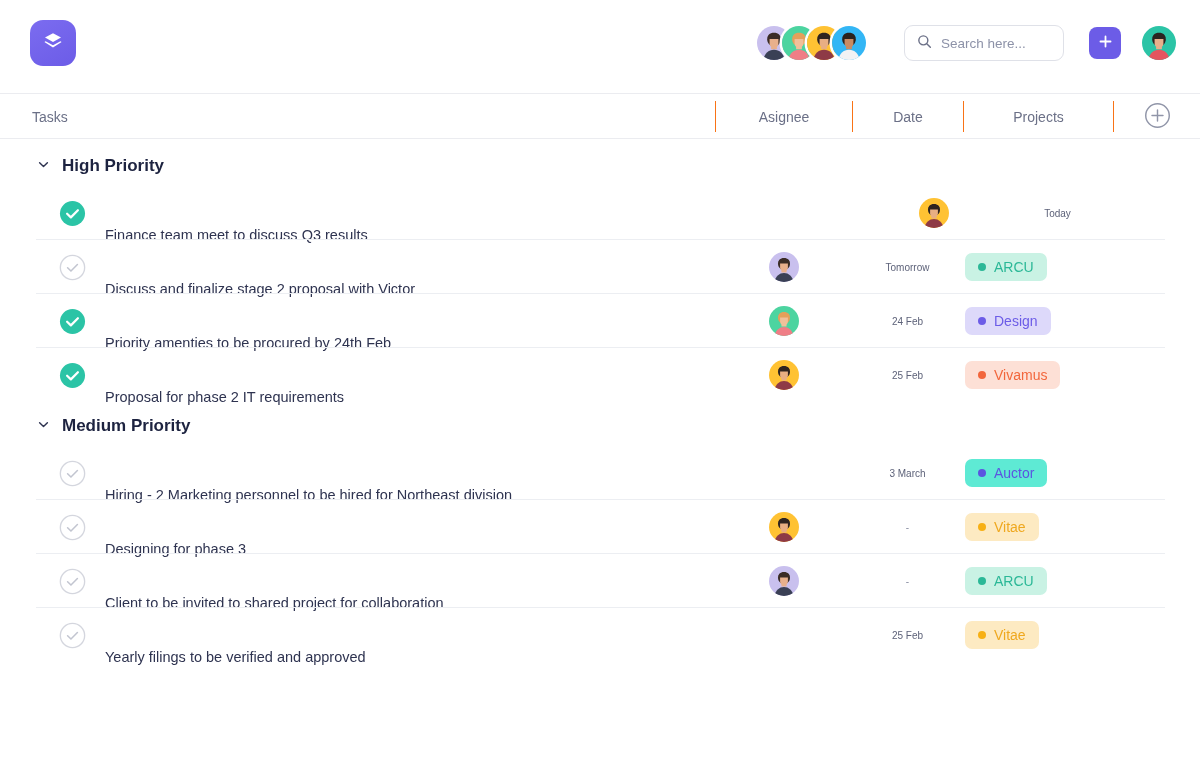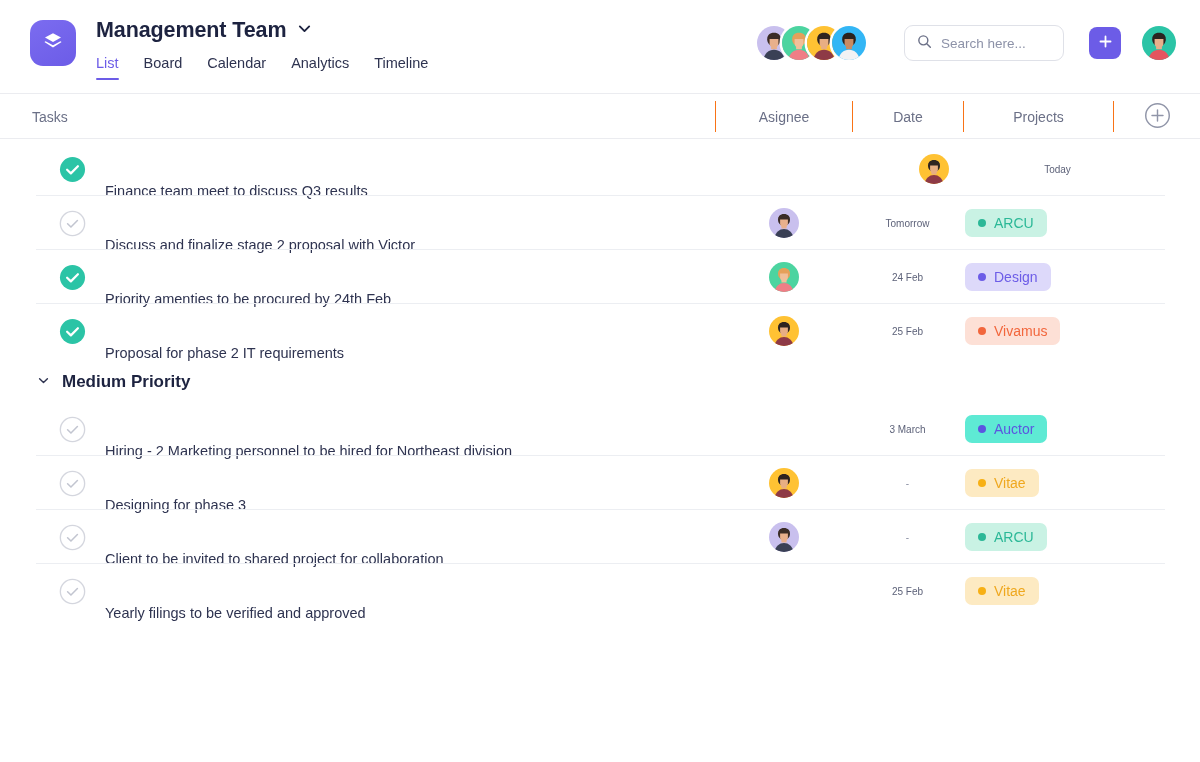--- a/index.html
+++ b/index.html
@@ -267,37 +267,20 @@
 
     <div class="logo">
       <span>
         <svg width="24" height="24" viewBox="0 0 24 24" fill="none">
           <path d="M12 4.2 20 8.6 12 13 4 8.6z" fill="#ffffff"></path>
           <path d="M4.6 12.2 12 16.3l7.4-4.1 1.2.7L12 18.4 3.4 12.9z" fill="#ffffff"></path>
         </svg>
       </span>
     </div>
 
-    <div class="brand-block">
-      <div class="title-row">
-        <span class="app-title">Management Team</span>
-        <span class="caret-down">
-          <svg width="17" height="17" viewBox="0 0 20 20" fill="none">
-            <path d="M4.5 7.5 10 13l5.5-5.5" stroke="#1d2340" stroke-width="2.2" stroke-linecap="round" stroke-linejoin="round"></path>
-          </svg>
-        </span>
-      </div>
-      <div class="tabs">
-        <div class="tab active">List</div>
-        <div class="tab">Board</div>
-        <div class="tab">Calendar</div>
-        <div class="tab">Analytics</div>
-        <div class="tab">Timeline</div>
-      </div>
-    </div>
 
     <div class="topbar-right">
       <div class="avatar-group" id="avatar-group">
           <div class="av av-34">
             <svg viewBox="0 0 40 40">
               <rect width="40" height="40" fill="#c9c0ee"></rect>
               <path d="M20 8c5.2 0 8 3.2 8 7.6 0 4.6-3.4 8.2-8 8.2s-8-3.6-8-8.2C12 11.2 14.8 8 20 8z" fill="#3b2c26"></path>
               <path d="M14.8 15.2h10.4v5c0 3.1-2.3 5.6-5.2 5.6s-5.2-2.5-5.2-5.6z" fill="#e8b08c"></path>
               <path d="M16.6 24.1h6.8v3.3h-6.8z" fill="#e8b08c"></path>
               <path d="M20 40c-5.6 0-10-.1-12.4-.2C8.4 32.6 13.6 28 20 28s11.6 4.6 12.4 11.8C30 39.9 25.6 40 20 40z" fill="#3a4055"></path>
@@ -378,20 +361,26 @@
           <svg width="27" height="27" viewBox="0 0 28 28" fill="none">
             <circle cx="14" cy="14" r="12.2" stroke="#9095a8" stroke-width="1.5"></circle>
             <path d="M14 8.3v11.4M8.3 14h11.4" stroke="#9095a8" stroke-width="1.5" stroke-linecap="round"></path>
           </svg>
         </span>
       </div>
     </div>
   </div>
 
   <div class="list" id="list-root">
+      <div class="group-head">
+        <span><svg width="15" height="15" viewBox="0 0 20 20" fill="none">
+            <path d="M4.8 7.6 10 12.7l5.2-5.1" stroke="#2e3350" stroke-width="1.9" stroke-linecap="round" stroke-linejoin="round"></path>
+          </svg></span>
+        <span class="group-title">High Priority</span>
+      </div>
       <div class="row">
         <div class="check"><svg viewBox="0 0 28 28" width="27" height="27">
             <circle cx="14" cy="14" r="13" fill="#2bc4a6"></circle>
             <path d="M8.4 14.3 12.3 18l7.3-7.4" stroke="#fff" stroke-width="2.3" fill="none" stroke-linecap="round" stroke-linejoin="round"></path>
           </svg></div>
         <div class="task-label">Finance team meet to discuss Q3 results</div>
         <div class="row-right">
           <div class="cell-assignee">
             <div class="av av-30">
               <svg viewBox="0 0 40 40">

